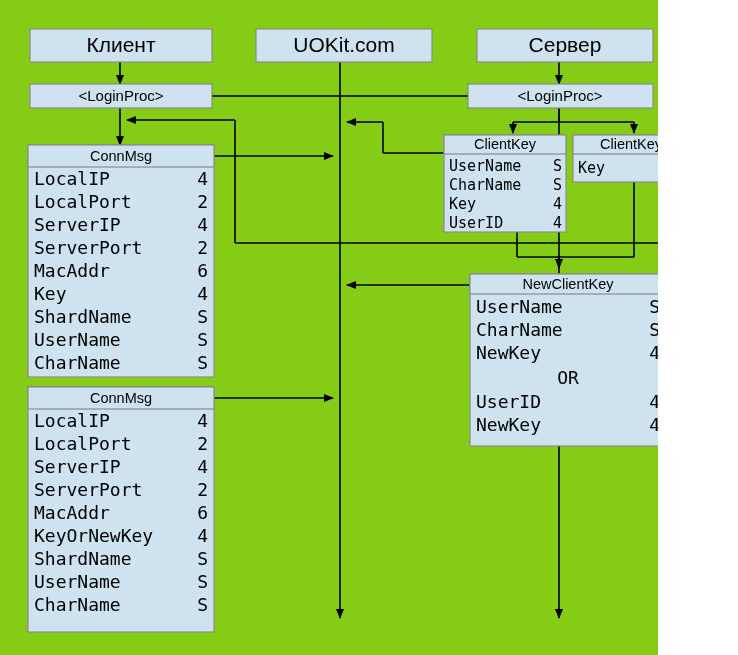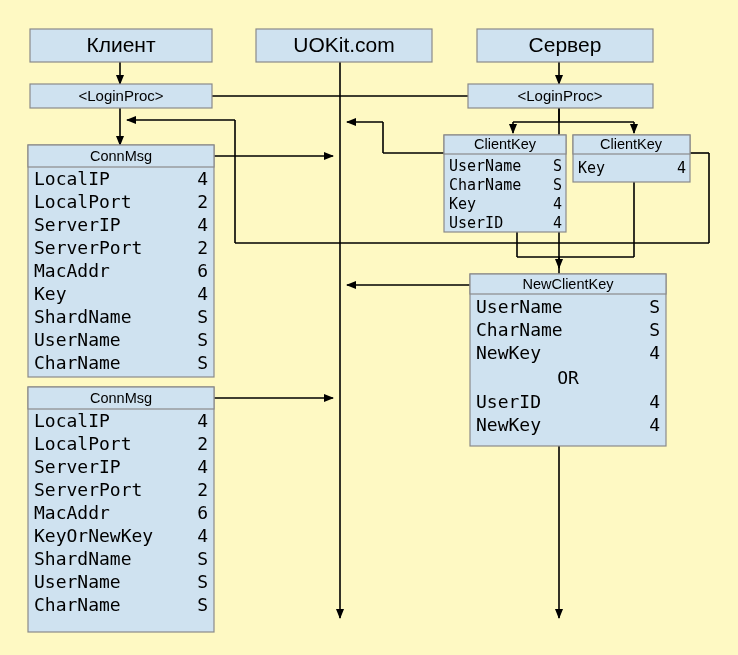--- a/index.html
+++ b/index.html
@@ -1,17 +1,17 @@
 <!DOCTYPE html>
 <html><head>
 <meta charset="utf-8">
 <style>
   html,body{margin:0;padding:0;background:#ffffff;}
   body{width:738px;height:655px;font-family:"Liberation Sans",sans-serif;}
-  #stage{position:relative;width:738px;height:655px;overflow:hidden;background:#fef9c3;}
+  #stage{position:relative;width:658px;height:655px;overflow:hidden;background:#84cc16;}
   svg{display:block;}
   .boxfill{fill:#cfe2f0;stroke:#8a8a8a;stroke-width:1.2;}
   .titlefill{fill:#cfe2f0;stroke:#8a8a8a;stroke-width:1.2;}
   .line{stroke:#000;stroke-width:1.6;fill:none;}
   .dash{stroke:#000;stroke-width:1.6;fill:none;stroke-dasharray:3 3;}
   .t-head{font-family:"Liberation Sans",sans-serif;font-size:21px;fill:#000;text-anchor:middle;dominant-baseline:middle;}
   .t-proc{font-family:"Liberation Sans",sans-serif;font-size:15px;fill:#000;text-anchor:middle;dominant-baseline:middle;}
   .t-title{font-family:"Liberation Sans",sans-serif;font-size:14.5px;fill:#000;text-anchor:middle;dominant-baseline:middle;}
   .t-row{font-family:"DejaVu Sans Mono",monospace;font-size:18px;fill:#000;dominant-baseline:middle;}
   .t-row-r{font-family:"DejaVu Sans Mono",monospace;font-size:18px;fill:#000;text-anchor:end;dominant-baseline:middle;}

